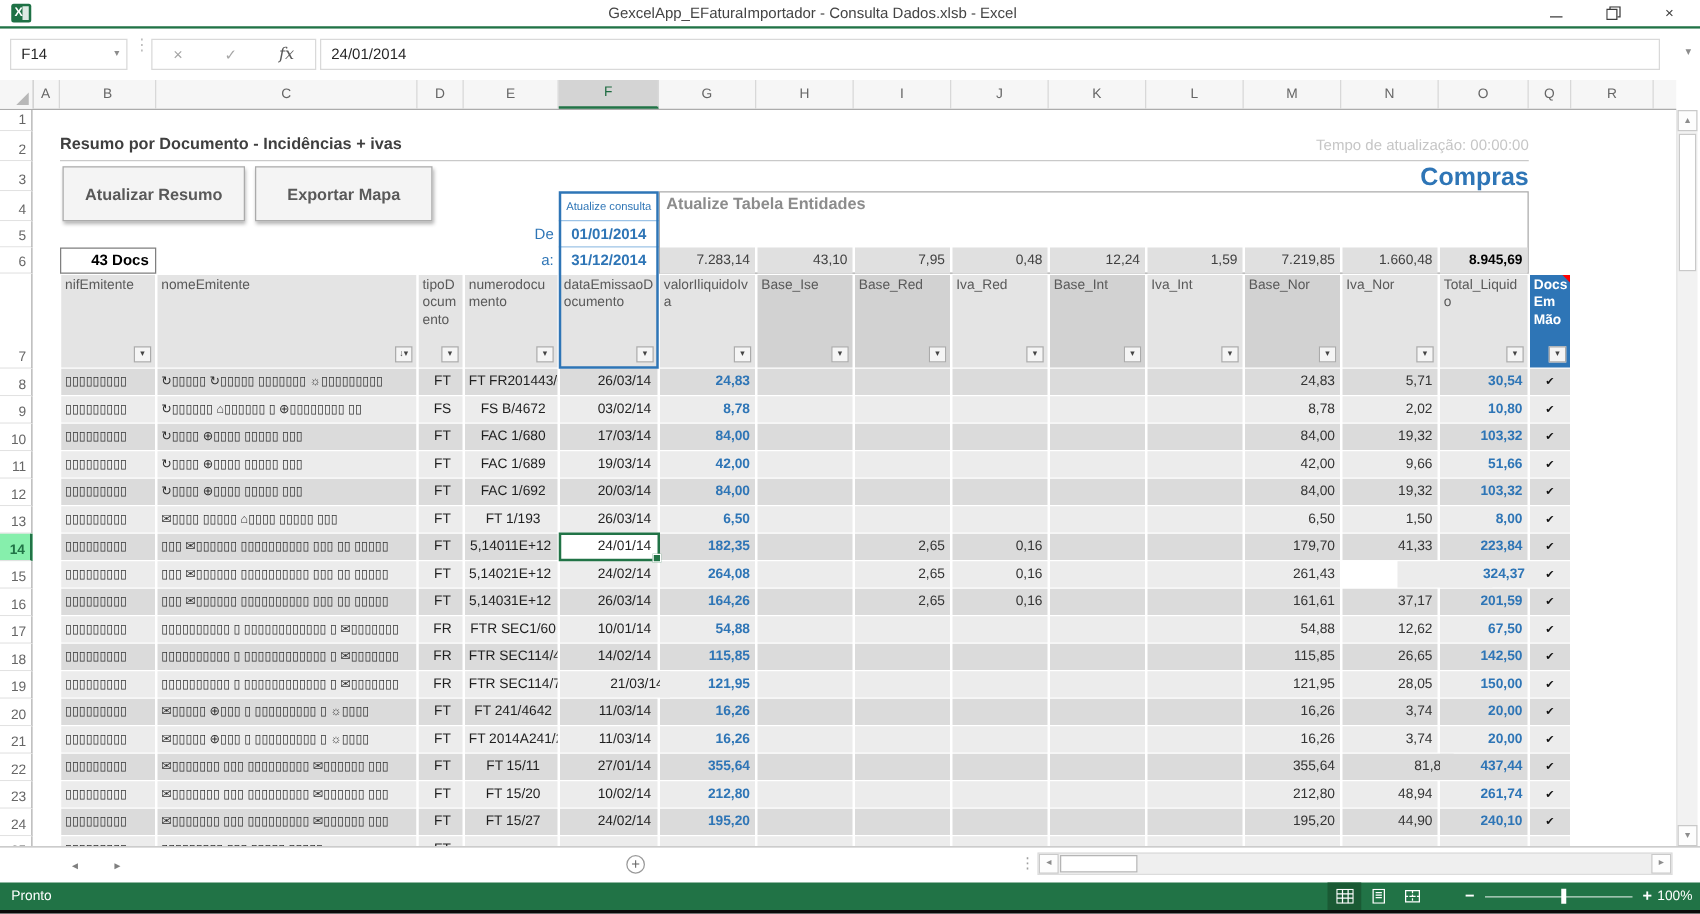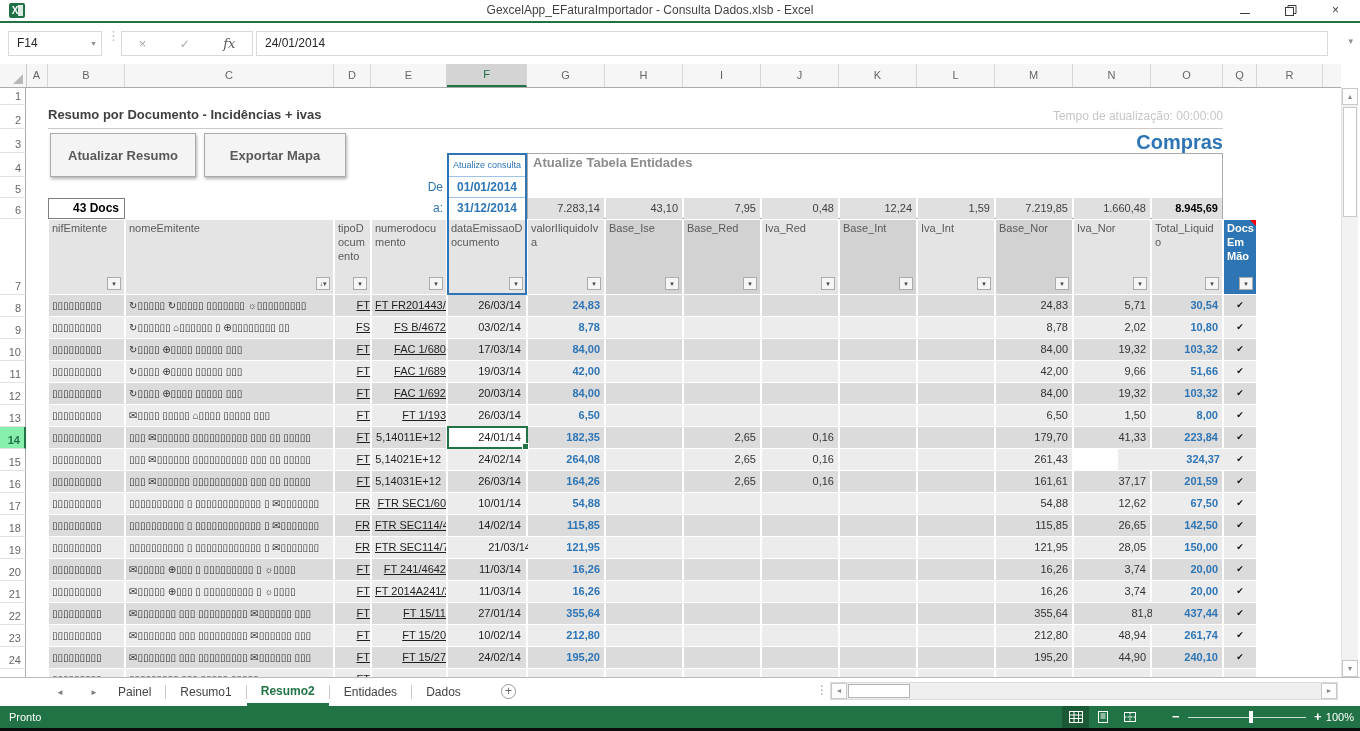--- a/index.html
+++ b/index.html
@@ -61,21 +61,21 @@
   .th.light{background:#e4e4e4;}
   .th.dark{background:#d2d2d2;}
   .th.blue{background:#2e75b6;color:#fff;font-weight:bold;word-break:normal;}
   .flt{position:absolute;right:3px;bottom:4px;width:14px;height:13px;background:#f5f5f5;border:1px solid #ababab;box-sizing:border-box;font-size:7px;color:#444;text-align:center;line-height:11px;}
   .note{position:absolute;top:0;right:0;width:0;height:0;border-top:6px solid #f00;border-left:6px solid transparent;}
   .cell{position:absolute;height:21px;box-sizing:border-box;font-size:11px;line-height:21px;overflow:hidden;white-space:nowrap;color:#1f1f1f;}
   .cell.even{background:#dbdbdb;}
   .cell.odd{background:#ececec;}
   .cell.selbg{background:#fff;}
   .cell.mask{color:#303030;font-size:10px;padding-left:3px;}
-  .cell.left{padding-left:3px;text-align:right;text-decoration:underline;}
+  .cell.left{padding-left:3px;text-align:center;}
   .cell.right{padding-right:5px;text-align:right;}
   .cell.num{padding-right:4px;text-align:right;color:#333;}
   .cell.blue{color:#2e75b6;font-weight:bold;}
   .cell.check{text-align:center;font-size:9px;font-weight:bold;color:#111;}
   .sel-cell{position:absolute;border:2px solid #217346;box-sizing:border-box;z-index:7;pointer-events:none;}
   .sel-cell:after{content:"";position:absolute;right:-3px;bottom:-3px;width:5px;height:5px;background:#217346;border:1px solid #fff;}
   
   .vscroll{position:absolute;top:88px;left:1341px;width:17px;height:589px;background:#f2f2f2;border-left:1px solid #e3e3e3;box-sizing:border-box;}
   .vs-btn{position:absolute;left:0;width:16px;height:17px;background:#fdfdfd;border:1px solid #c9c9c9;box-sizing:border-box;color:#8c8c8c;font-size:7px;text-align:center;line-height:15px;}
   .vs-thumb{position:absolute;left:1px;top:19px;width:14px;height:110px;background:#fff;border:1px solid #c9c9c9;box-sizing:border-box;}
@@ -507,31 +507,20 @@
 
 <div class="vscroll">
   <div class="vs-btn" style="top:0;">▲</div>
   <div class="vs-thumb"></div>
   <div class="vs-btn" style="bottom:0;">▼</div>
 </div>
 
 <div class="tabbar">
   <div class="tab-nav" style="left:56px;">◄</div>
   <div class="tab-nav" style="left:90px;">►</div>
-  <div class="tabs" id="tabs">
-      <div class="tab">Painel</div>
-      <div class="tsep"></div>
-      <div class="tab">Resumo1</div>
-      <div class="tsep"></div>
-      <div class="tab active">Resumo2</div>
-      <div class="tsep"></div>
-      <div class="tab">Entidades</div>
-      <div class="tsep"></div>
-      <div class="tab">Dados</div>
-    </div>
   <div class="add-sheet">+</div>
   <div class="tab-dots">⋮</div>
   <div class="hscroll">
     <div class="hs-btn" style="left:0;">◄</div>
     <div class="hs-thumb"></div>
     <div class="hs-btn" style="right:0;">►</div>
   </div>
 </div>
 
 <div class="statusbar">

